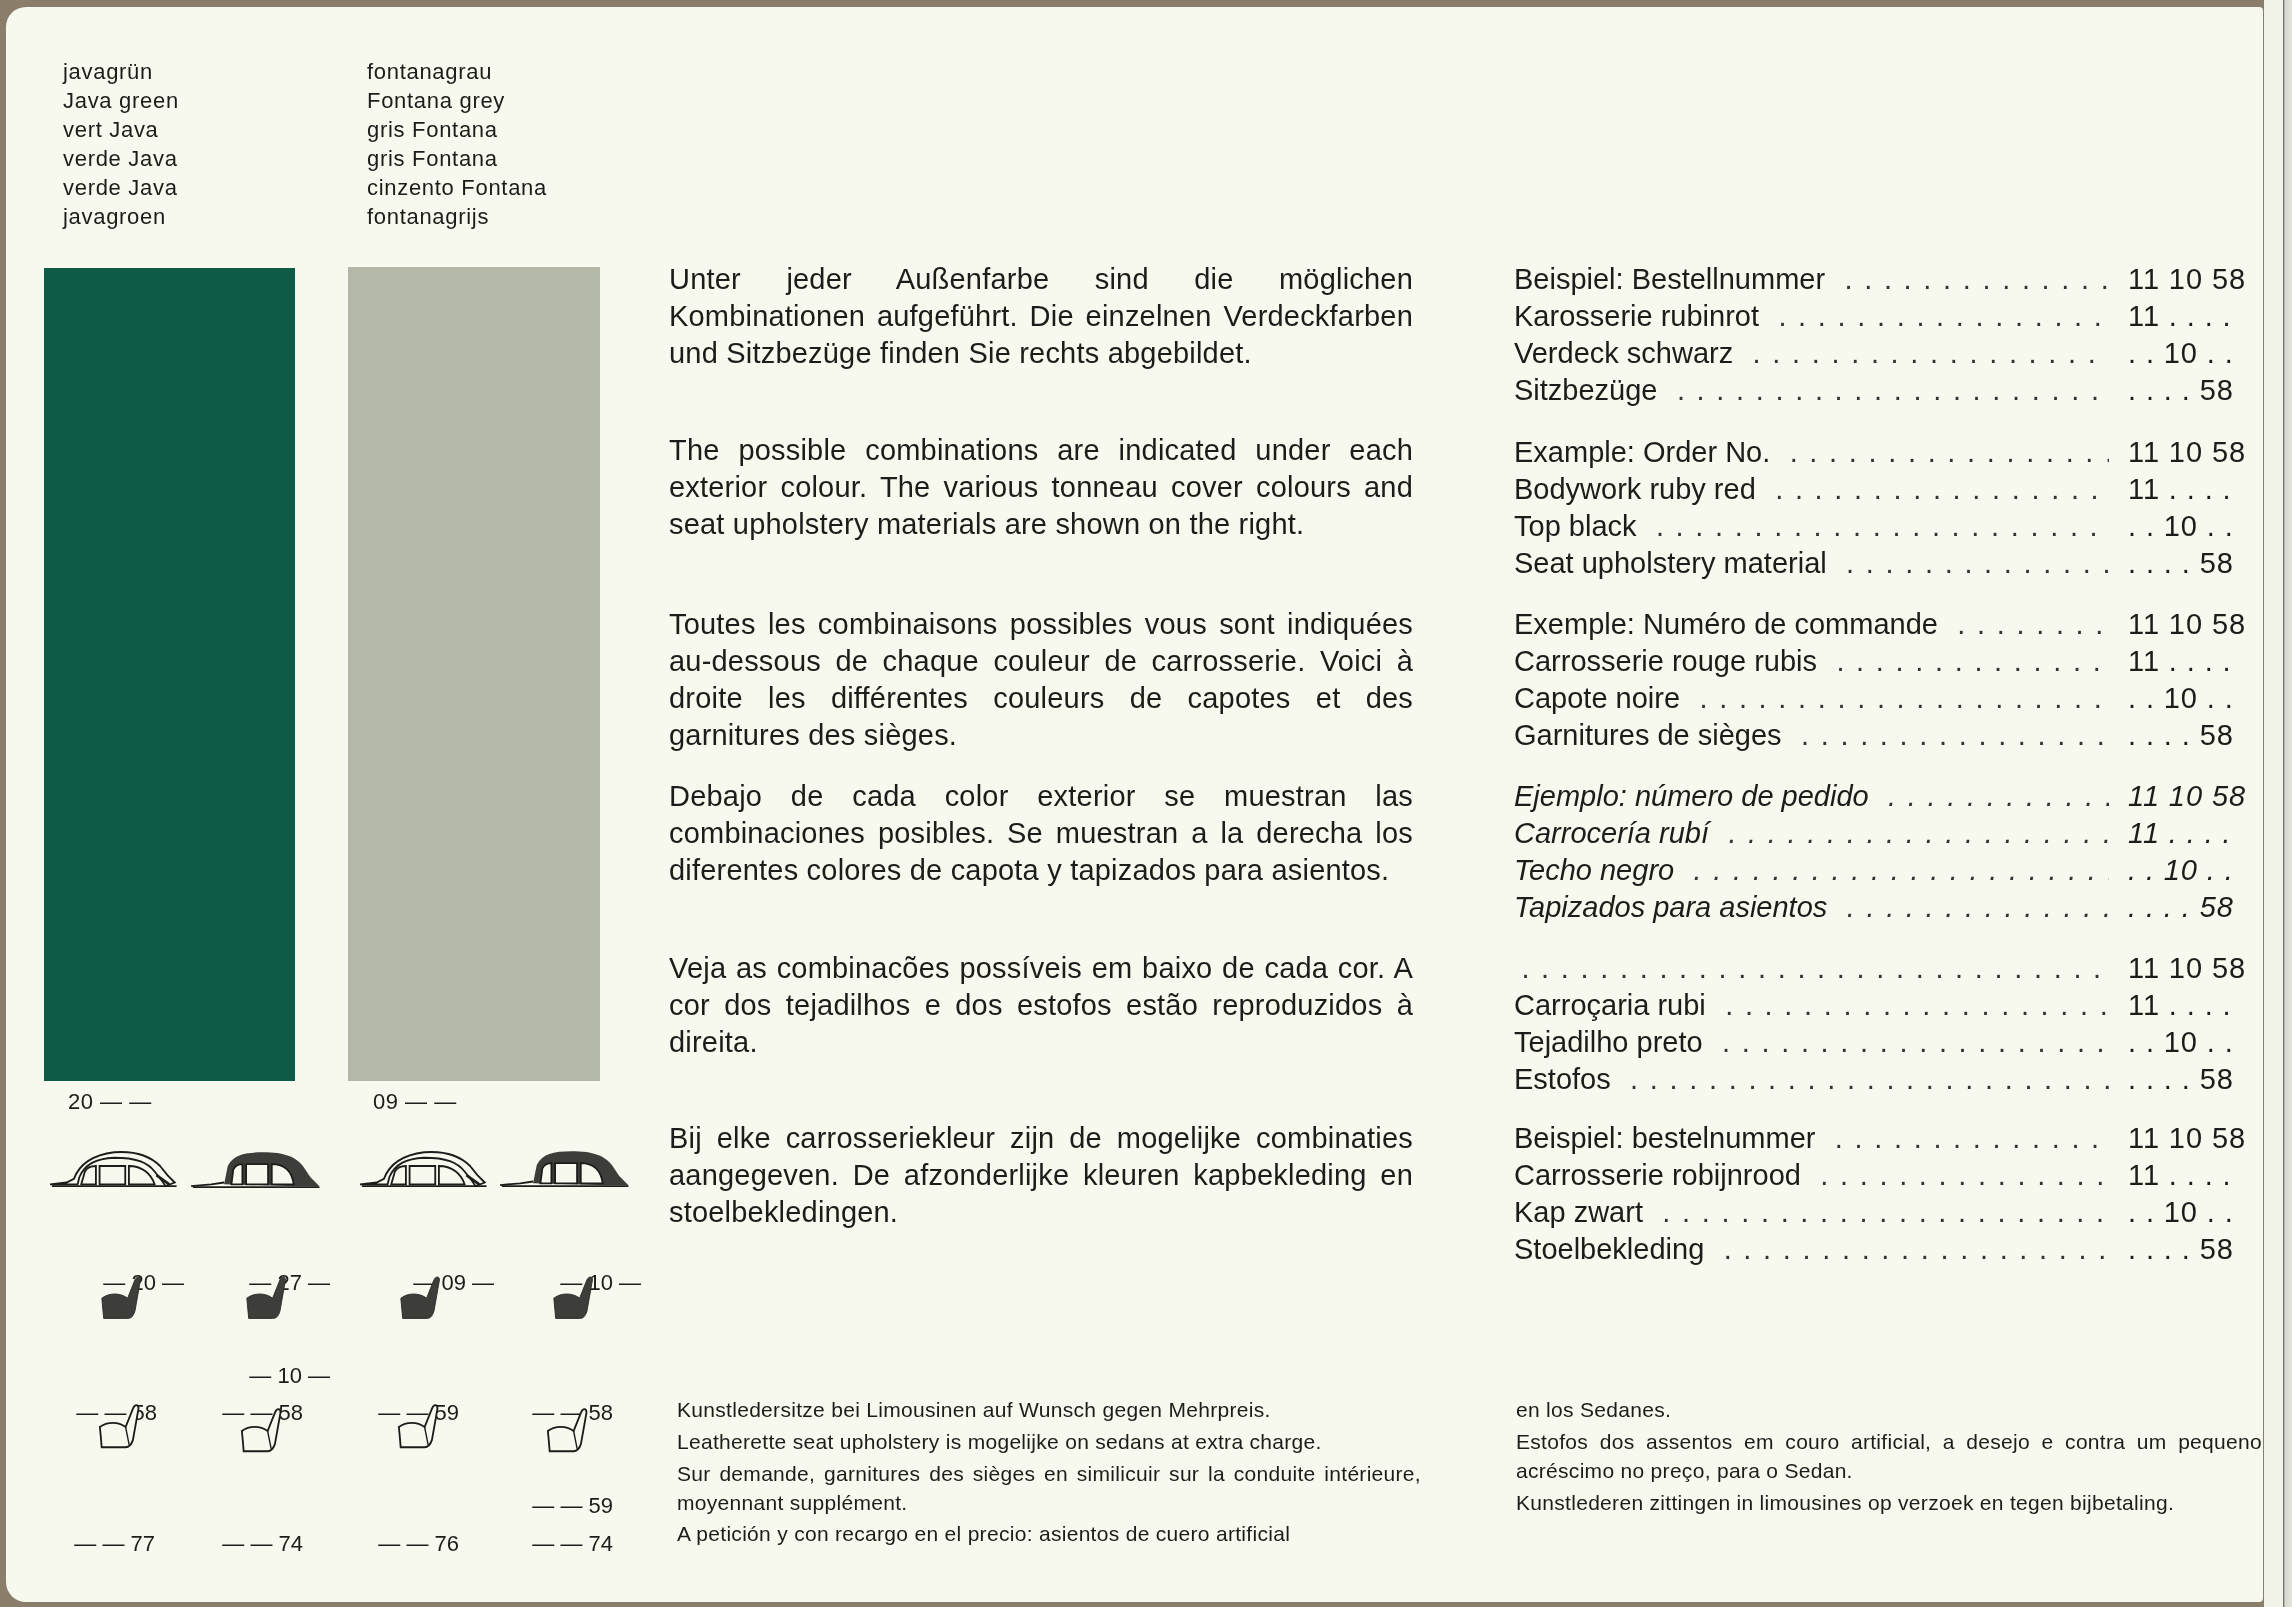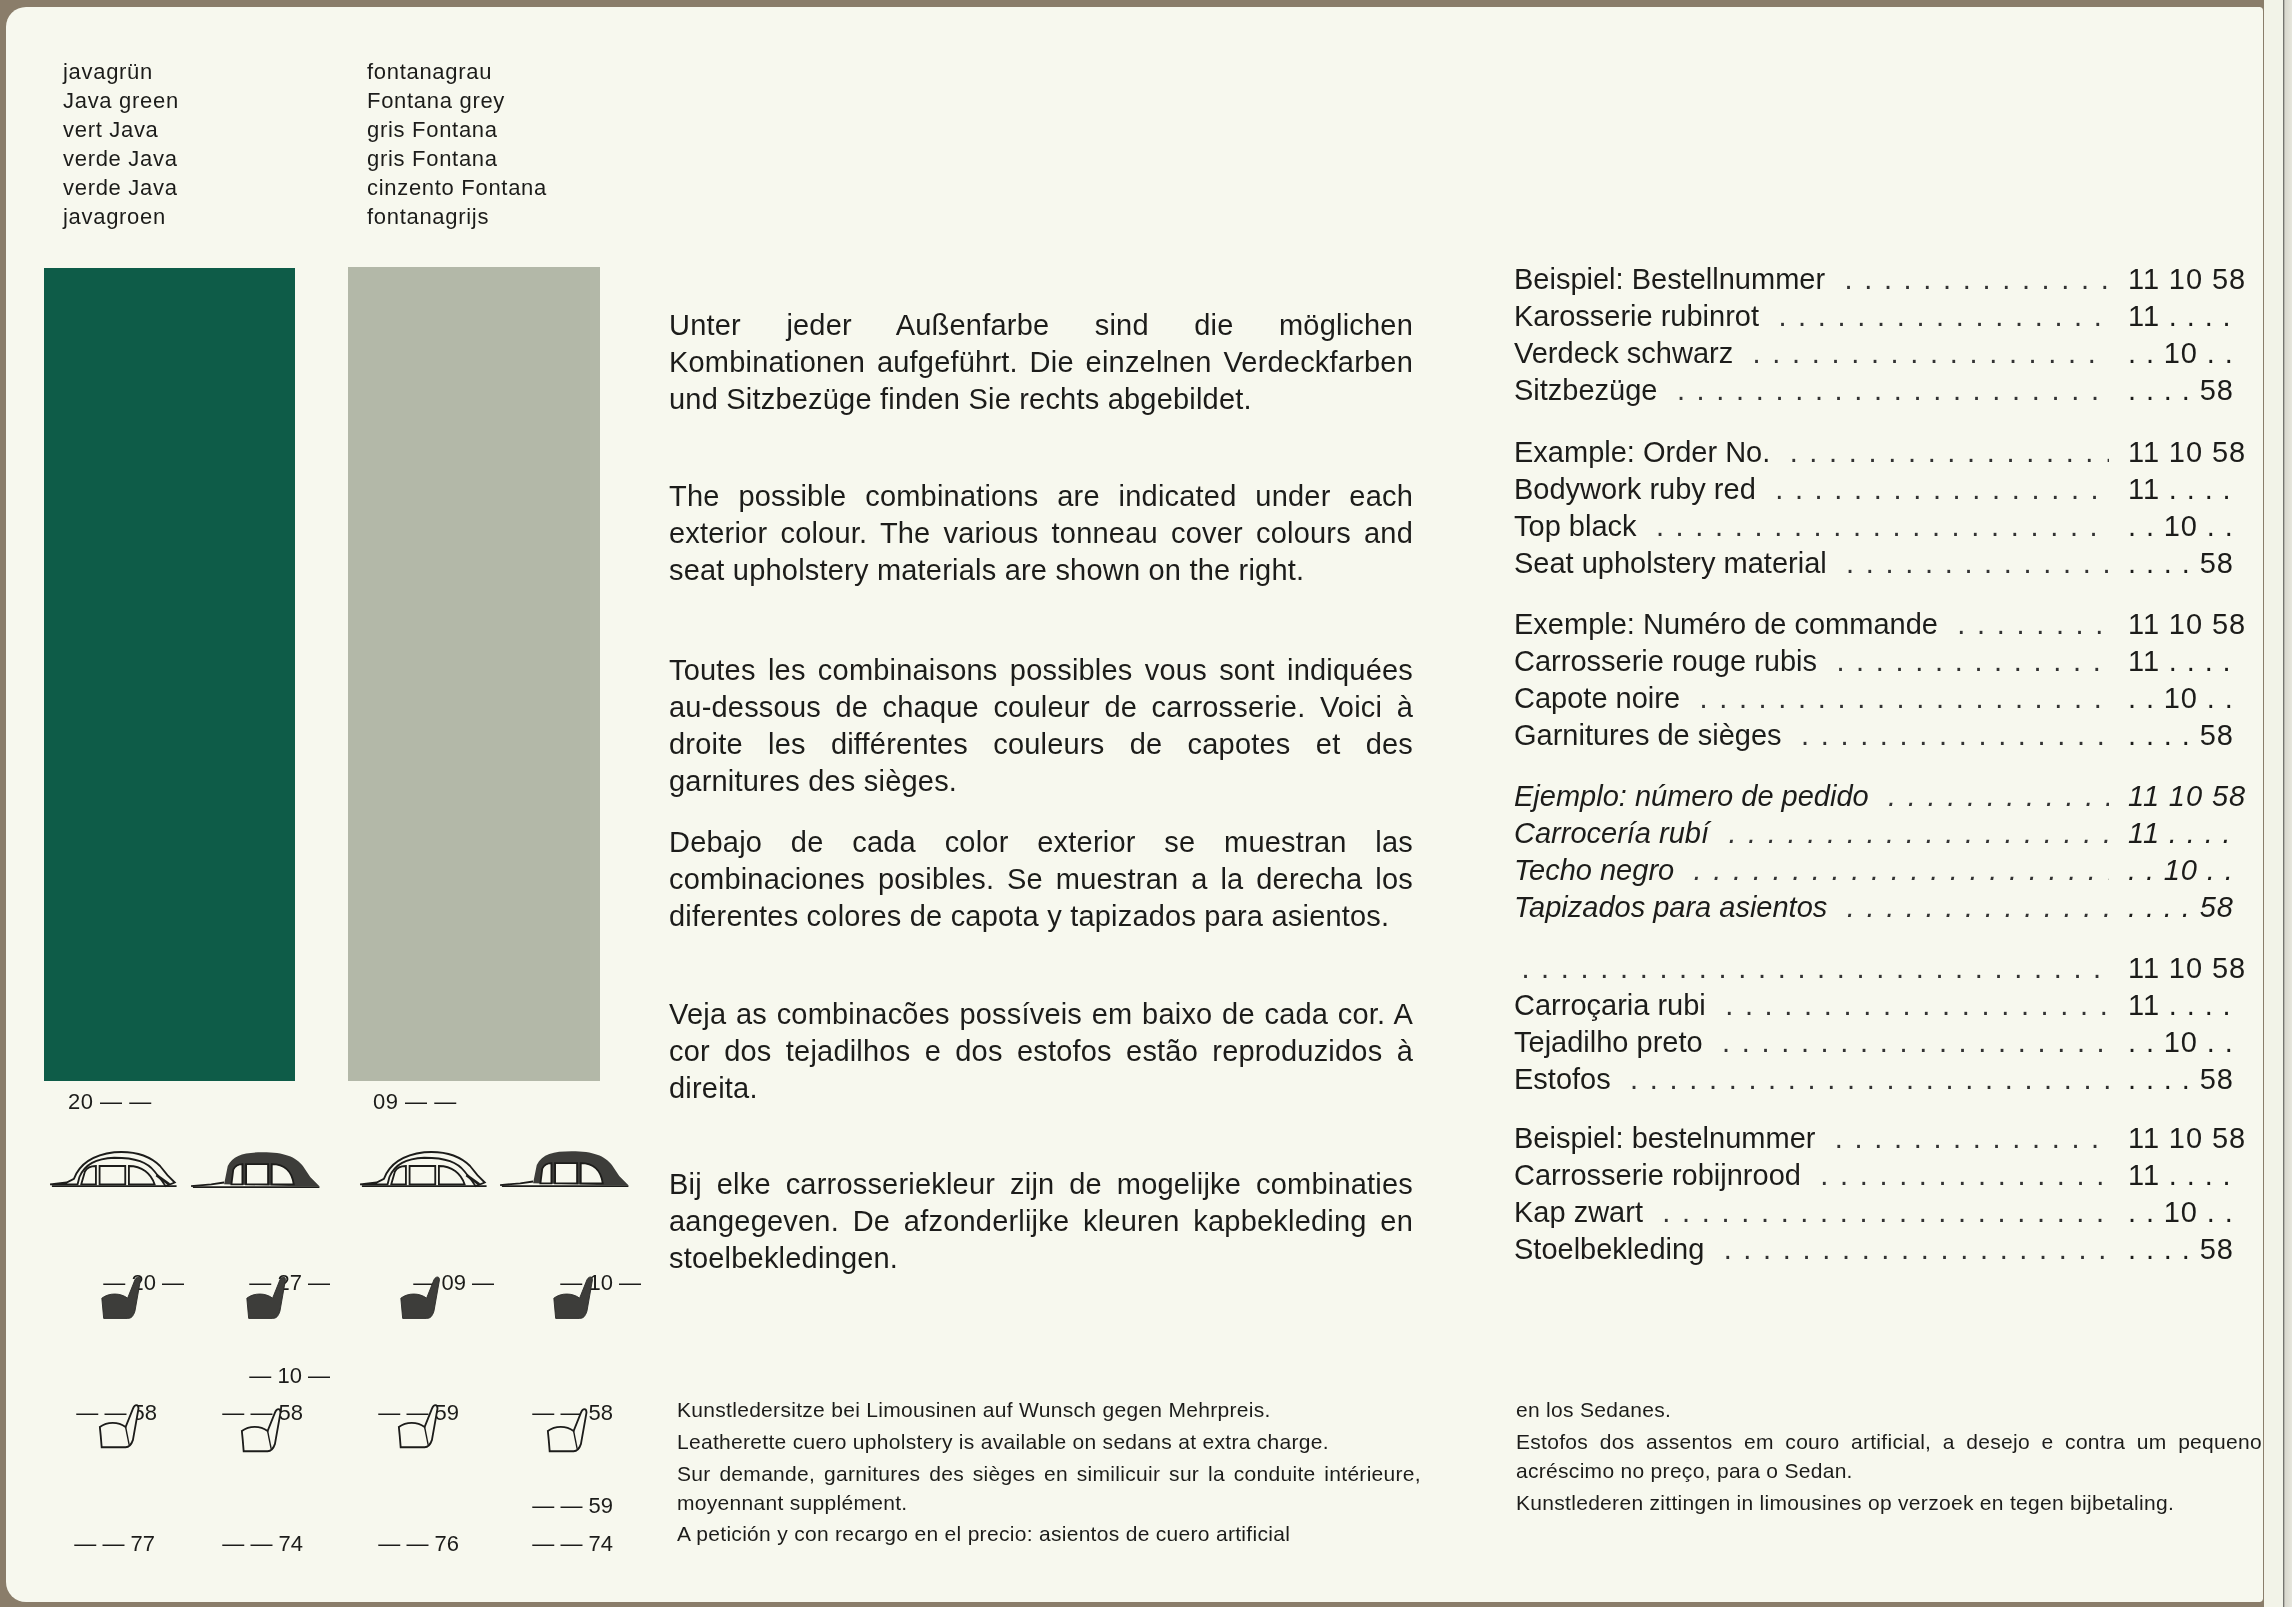--- a/index.html
+++ b/index.html
@@ -23,21 +23,20 @@
   }
   .swatch { position:absolute; }
   .code { position:absolute; font-size:22px; letter-spacing:0.5px; white-space:pre; }
   .codecol { position:absolute; font-size:22px; line-height:31px; text-align:right; white-space:pre; width:129px; }
   .car { position:absolute; width:138px; height:55px; }
   .seat { position:absolute; width:46px; height:52px; }
   .para {
     position:absolute; left:669px; width:744px;
     font-size:29px; line-height:37px; text-align:justify;
     letter-spacing:0.2px;
-    margin-top:46px;
   }
   .para p { margin:0; }
   .order-block { position:absolute; left:1514px; width:743px; font-size:29px; line-height:37px; }
   .order-row { display:flex; align-items:baseline; height:37px;gap:12px; }
   .order-label { white-space:nowrap; }
   .order-dots { flex:1; overflow:hidden; white-space:nowrap; color:#333; letter-spacing:4.6px; margin:0 7.4px; }
   .order-dots::after { content:". . . . . . . . . . . . . . . . . . . . . . . . . . . . . . . . . . . . . . . . . . . . . . ."; letter-spacing:1.8px; }
   .order-value { width:129px; white-space:pre; letter-spacing:0.9px; }
   .foot { position:absolute; font-size:21px; line-height:29px; text-align:justify; letter-spacing:0.3px; }
   .foot p { margin:0 0 2.8px 0; }
@@ -329,21 +328,21 @@
       <div class="order-row">
         <span class="order-label">Stoelbekleding</span>
         <span class="order-dots"></span>
         <span class="order-value">. . . . 58</span>
       </div>
     </div>
   </div>
 
 <div class="foot" style="left:677px; top:1395px; width:744px;">
   <p>Kunstledersitze bei Limousinen auf Wunsch gegen Mehrpreis.</p>
-  <p>Leatherette cuero upholstery is available on sedans at extra charge.</p>
+  <p>Leatherette seat upholstery is mogelijke on sedans at extra charge.</p>
   <p>Sur demande, garnitures des sièges en similicuir sur la conduite intérieure, moyennant supplément.</p>
   <p>A petición y con recargo en el precio: asientos de cuero artificial</p>
 </div>
 <div class="foot" style="left:1516px; top:1395px; width:746px;">
   <p>en los Sedanes.</p>
   <p>Estofos dos assentos em couro artificial, a desejo e contra um pequeno acréscimo no preço, para o Sedan.</p>
   <p>Kunstlederen zittingen in limousines op verzoek en tegen bijbetaling.</p>
 </div>
 
 

